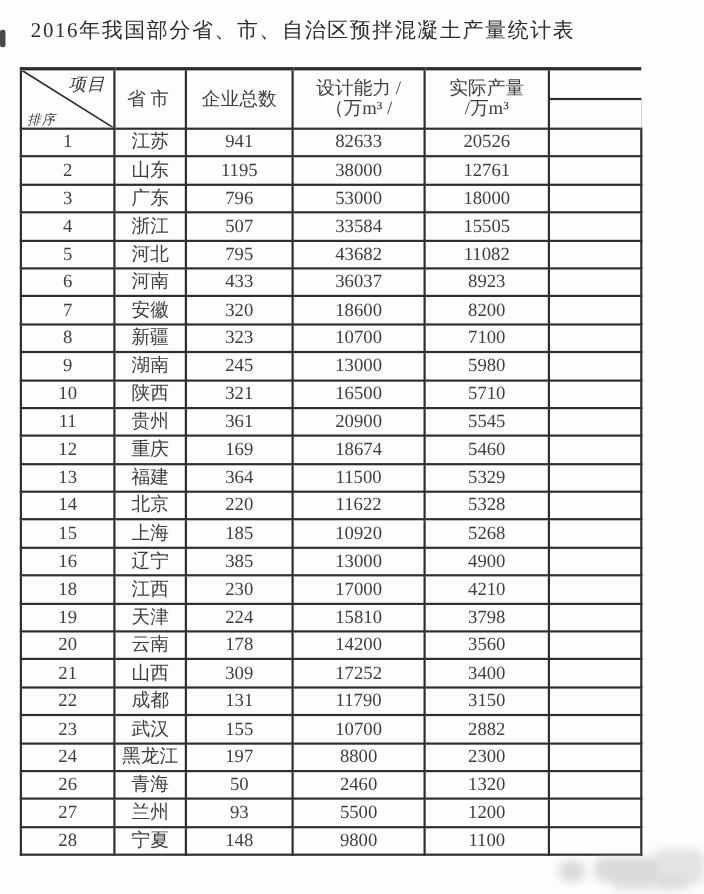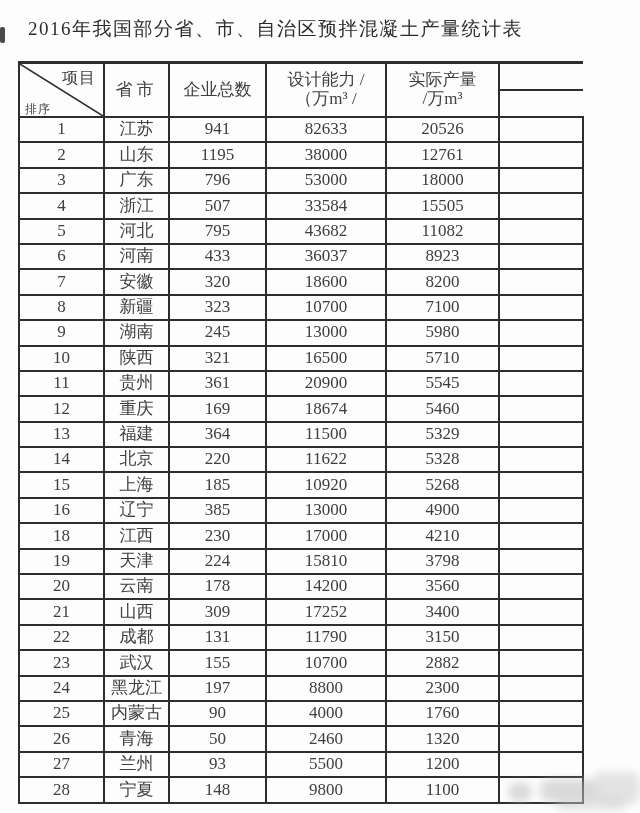--- a/index.html
+++ b/index.html
@@ -54,20 +54,21 @@
   .stat-table thead th{
     border-top:3px solid var(--border);
     height:52px;
   }
   .stat-table tbody td{
     height:23.4px;
   }
   
   th.corner{
     position:relative;
+    font-style:italic;
   }
   th.corner svg{
     position:absolute;
     left:0;top:0;width:100%;height:100%;
     display:block;
   }
   .corner-tr{
     position:absolute;
     top:5px;right:7px;
     font-size:16px;
@@ -320,28 +321,20 @@
       </tr>
       <tr>
         <td>24</td>
         <td>黑龙江</td>
         <td>197</td>
         <td>8800</td>
         <td>2300</td>
         <td></td>
       </tr>
       <tr>
-        <td>25</td>
-        <td>内蒙古</td>
-        <td>90</td>
-        <td>4000</td>
-        <td>1760</td>
-        <td></td>
-      </tr>
-      <tr>
         <td>26</td>
         <td>青海</td>
         <td>50</td>
         <td>2460</td>
         <td>1320</td>
         <td></td>
       </tr>
       <tr>
         <td>27</td>
         <td>兰州</td>

